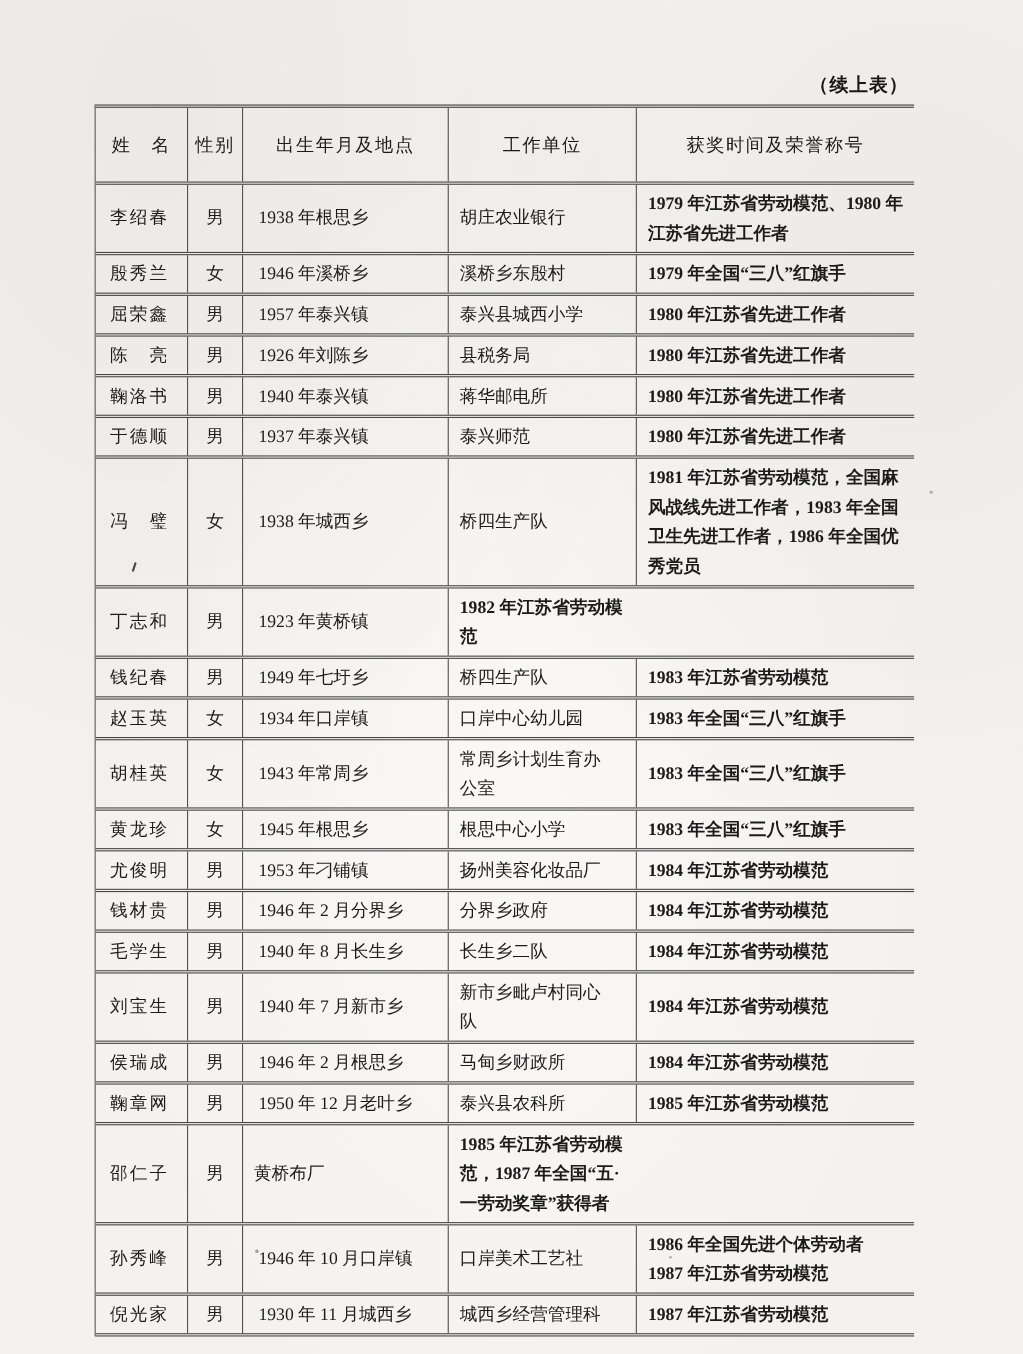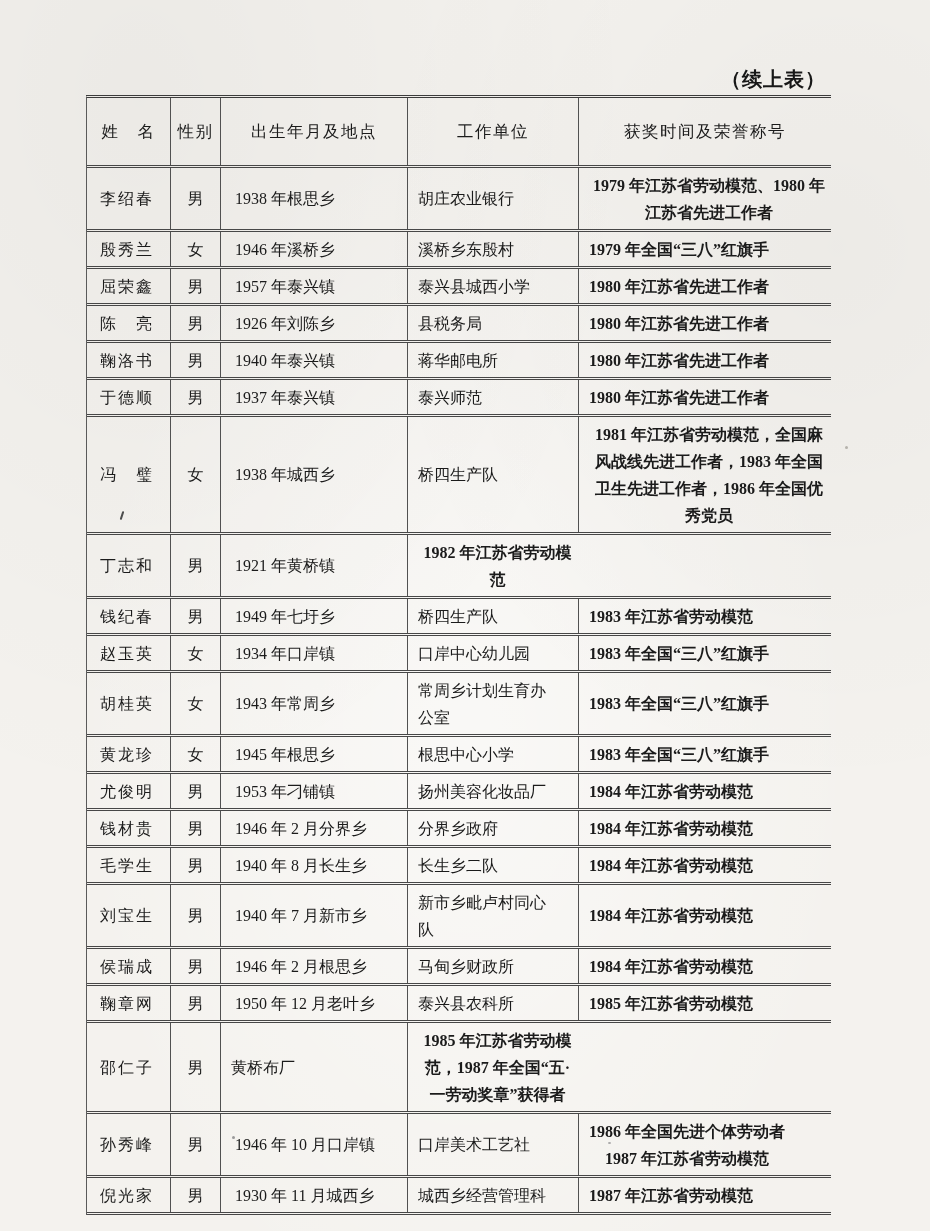--- a/index.html
+++ b/index.html
@@ -13,40 +13,40 @@
     background:
       radial-gradient(ellipse at 15% 8%, rgba(0,0,0,0.035), transparent 45%),
       radial-gradient(ellipse at 90% 20%, rgba(0,0,0,0.03), transparent 40%),
       radial-gradient(ellipse at 50% 60%, rgba(255,255,255,0.5), transparent 60%),
       #f4f2ee;
     color:#1b1b1b;
   }
   .cont-note{
     position:absolute;top:66px;right:104px;
     font-family:"Liberation Sans","DejaVu Sans",sans-serif;
-    font-weight:700;font-size:20px;letter-spacing:1px;color:#171717;
+    font-weight:700;font-size:17px;letter-spacing:1px;color:#171717;
   }
   .doc-table{
     position:absolute;left:86px;top:95px;width:744px;
     border-top:3px double #3c3c3c;
     border-left:1.5px solid #5a5a5a;
   }
   .t-row{
     display:grid;
     grid-template-columns:84px 50px 187px 171px 252px;
     border-bottom:3px double #474747;
     min-height:34px;
   }
   .cell{
     display:flex;align-items:center;
     padding:3.5px 0;
     font-size:16px;line-height:27px;
     border-right:1.5px solid #515151;
   }
-  .cell:last-child{border-right:none;text-align:center;}
+  .cell:last-child{border-right:none;}
   .t-head .cell{justify-content:center;min-height:60px;font-size:16.5px;letter-spacing:1px;}
   .c-name{padding-left:13px;letter-spacing:2px;}
   .c-gender{justify-content:center;}
   .c-birth{padding-left:14px;text-align:right;}
   .c-unit{padding-left:10px;padding-right:18px;}
   .c-award{padding-left:10px;padding-right:2px;white-space:pre-line;font-weight:bold;}
   .t-head .cell{padding:3.5px 2px;letter-spacing:1.5px;}
   .speck{position:absolute;background:#777;border-radius:50%;}
   .speck.s1{left:121px;top:511px;width:2px;height:9px;border-radius:2px;transform:rotate(18deg);background:#4d4d4d;}
   .speck.s2{left:232px;top:1136px;width:3px;height:3px;background:#9a9a9a;}
@@ -121,21 +121,21 @@
       <div class="cell c-name">冯　璧</div>
       <div class="cell c-gender">女</div>
       <div class="cell c-birth">1938 年城西乡</div>
       <div class="cell c-unit">桥四生产队</div>
       <div class="cell c-award">1981 年江苏省劳动模范，全国麻风战线先进工作者，1983 年全国卫生先进工作者，1986 年全国优秀党员</div>
     </div>
 
     <div class="t-row">
       <div class="cell c-name">丁志和</div>
       <div class="cell c-gender">男</div>
-      <div class="cell c-birth">1921 年黄桥镇</div>
+      <div class="cell c-birth">1923 年黄桥镇</div>
       <div class="cell c-award">1982 年江苏省劳动模范</div>
     </div>
 
     <div class="t-row">
       <div class="cell c-name">钱纪春</div>
       <div class="cell c-gender">男</div>
       <div class="cell c-birth">1949 年七圩乡</div>
       <div class="cell c-unit">桥四生产队</div>
       <div class="cell c-award">1983 年江苏省劳动模范</div>
     </div>

